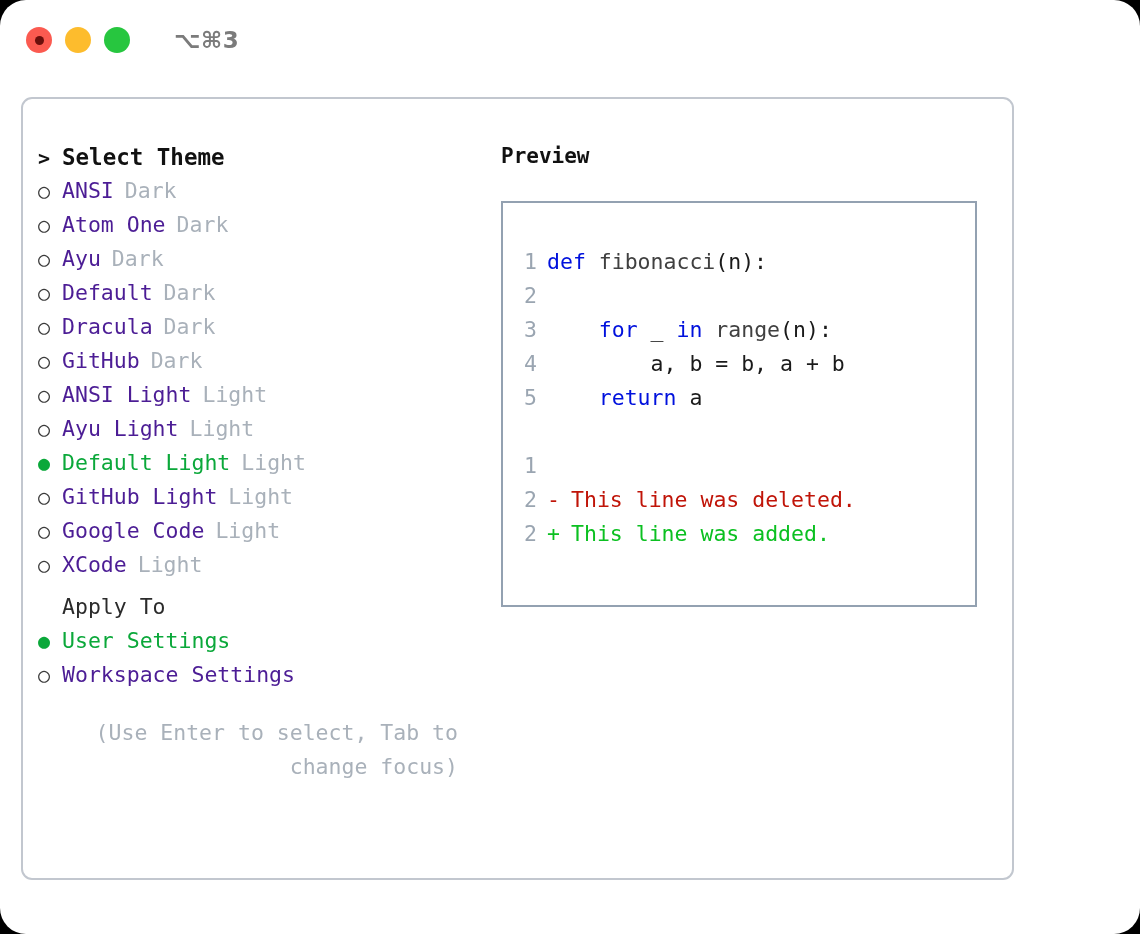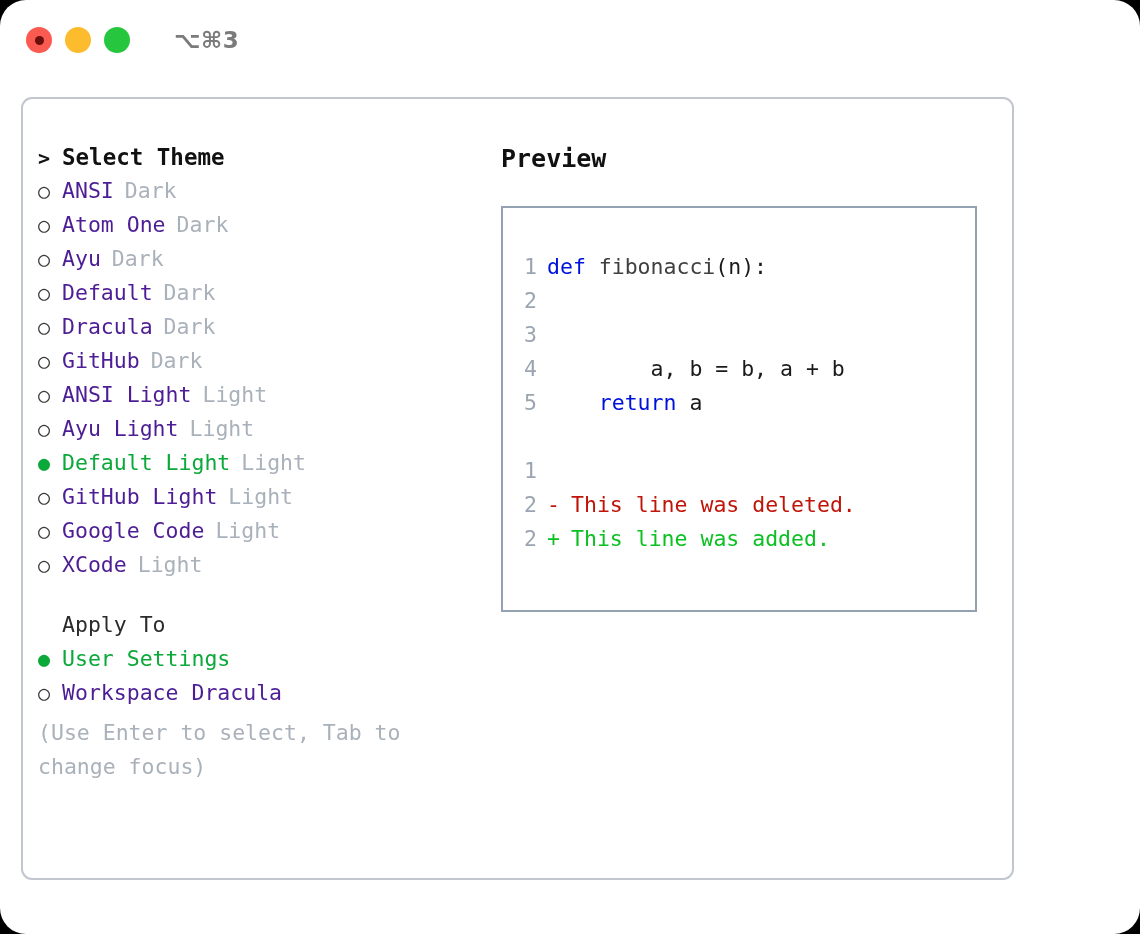--- a/index.html
+++ b/index.html
@@ -107,43 +107,44 @@
   .heading .bullet { font-weight: 700; color: #111111; }
 
   .label { color: #4c1d95; }
   .label.selected { color: #0ba83a; }
   .variant {
     color: #a9b1ba;
     margin-left: 11px;
   }
 
   .section-title {
-    margin-top: 26px;
+    margin-top: 8px;
   }
   .section-title .label { color: #2b2b2b; }
 
   #hint {
     position: absolute;
     left: 15px;
     top: 617px;
     width: 420px;
     font-size: 21.5px;
     line-height: 34px;
     color: #a9b1ba;
+    text-align: right;
   }
 
   
   #preview-wrap {
     position: absolute;
     left: 478px;
     top: 45px;
     width: 490px;
   }
   #preview-title {
-    font-size: 25px;
+    font-size: 21px;
     font-weight: 700;
     color: #111111;
     margin-bottom: 33px;
   }
   #preview-box {
     width: 476px;
     height: 406px;
     border: 2px solid #93a1b1;
     background: #ffffff;
     padding: 42px 0 0 0;
@@ -213,33 +214,33 @@
             <div class="row"><span class="bullet empty">○</span><span class="label">XCode</span><span class="variant">Light</span></div>
           </div>
 
         <div class="row section-title">
           <span class="bullet blank">○</span>
           <span class="label">Apply To</span>
         </div>
 
         <div id="apply-list">
             <div class="row"><span class="bullet filled">●</span><span class="label selected">User Settings</span></div>
-            <div class="row"><span class="bullet empty">○</span><span class="label">Workspace Dracula</span></div>
+            <div class="row"><span class="bullet empty">○</span><span class="label">Workspace Settings</span></div>
           </div>
       </div>
 
       <div id="hint">(Use Enter to select, Tab to change focus)</div>
 
       <div id="preview-wrap">
         <div id="preview-title">Preview</div>
         <div id="preview-box">
           <div id="code-block">
               <div class="code-line"><span class="lnum">1</span><span><span class="kw">def </span><span class="fn">fibonacci</span><span class="ctext">(n):</span></span></div>
               <div class="code-line"><span class="lnum">2</span></div>
-              <div class="code-line"><span class="lnum">3</span></div>
+              <div class="code-line"><span class="lnum">3</span><span><span class="ctext">    </span><span class="kw">for</span><span class="ctext"> _ </span><span class="kw">in </span><span class="fn">range</span><span class="ctext">(n):</span></span></div>
               <div class="code-line"><span class="lnum">4</span><span><span class="ctext">        a, b = b, a + b</span></span></div>
               <div class="code-line"><span class="lnum">5</span><span><span class="ctext">    </span><span class="kw">return</span><span class="ctext"> a</span></span></div>
             </div>
           <div class="gap"></div>
           <div id="diff-block">
               <div class="code-line"><span class="lnum">1</span><span class="marker diff-ctx"> </span></div>
               <div class="code-line"><span class="lnum">2</span><span class="marker diff-del">-</span><span class="diff-del">This line was deleted.</span></div>
               <div class="code-line"><span class="lnum">2</span><span class="marker diff-add">+</span><span class="diff-add">This line was added.</span></div>
             </div>
         </div>

